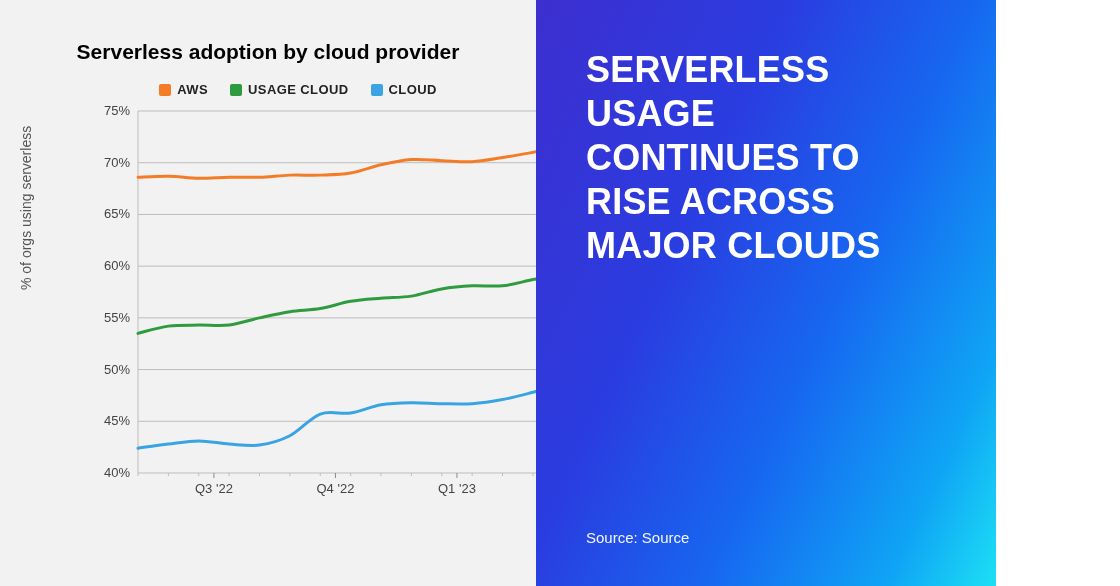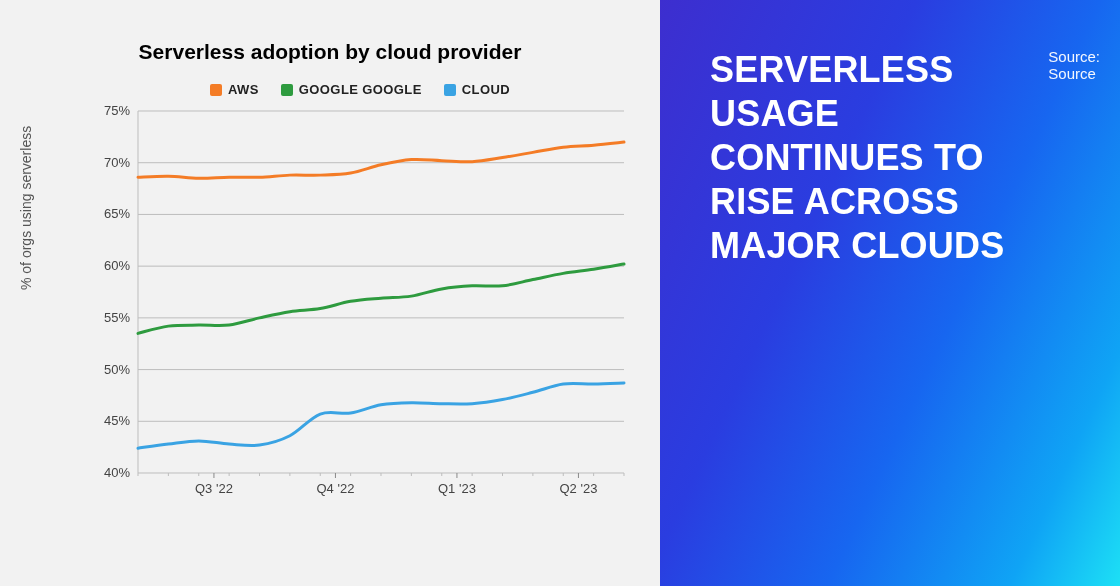--- a/index.html
+++ b/index.html
@@ -4,34 +4,34 @@
 <style>
   * { box-sizing: border-box; margin: 0; padding: 0; }
   body {
     width: 1120px;
     height: 586px;
     display: flex;
     font-family: -apple-system, BlinkMacSystemFont, "Segoe UI", Helvetica, Arial, sans-serif;
     overflow: hidden;
   }
   .left-panel {
-    width: 660px;
+    width: 536px;
     height: 586px;
     background: #f2f2f2;
     padding: 40px 30px 24px 30px;
     position: relative;
   }
   .right-panel {
     width: 460px;
     height: 586px;
     background: linear-gradient(115deg, #3d2ecf 0%, #2a3de0 35%, #1766f0 60%, #0fa4f5 85%, #1de0f5 100%);
-    padding: 48px 20px 40px 50px;
+    padding: 48px 60px 40px 50px;
     position: relative;
     display: flex;
-    flex-direction: row;
+    flex-direction: column;
     justify-content: space-between;
   }
   .chart-title {
     text-align: center;
     font-size: 21px;
     font-weight: 700;
     color: #000;
     margin-bottom: 18px;
   }
   .legend {
@@ -88,21 +88,21 @@
 <div class="left-panel">
   <div class="chart-title">Serverless adoption by cloud provider</div>
 
   <div class="legend">
     <div class="legend-item">
       <span class="swatch" id="swatch-0" style="background: rgb(244, 124, 38);"></span>
       <span>AWS</span>
     </div>
     <div class="legend-item">
       <span class="swatch" id="swatch-1" style="background: rgb(46, 155, 63);"></span>
-      <span>GOOGLE GOOGLE</span>
+      <span>USAGE CLOUD</span>
     </div>
     <div class="legend-item">
       <span class="swatch" id="swatch-2" style="background: rgb(58, 163, 227);"></span>
       <span>CLOUD</span>
     </div>
   </div>
 
   <div class="ylabel">% of orgs using serverless</div>
 
   <div class="chart-area">

